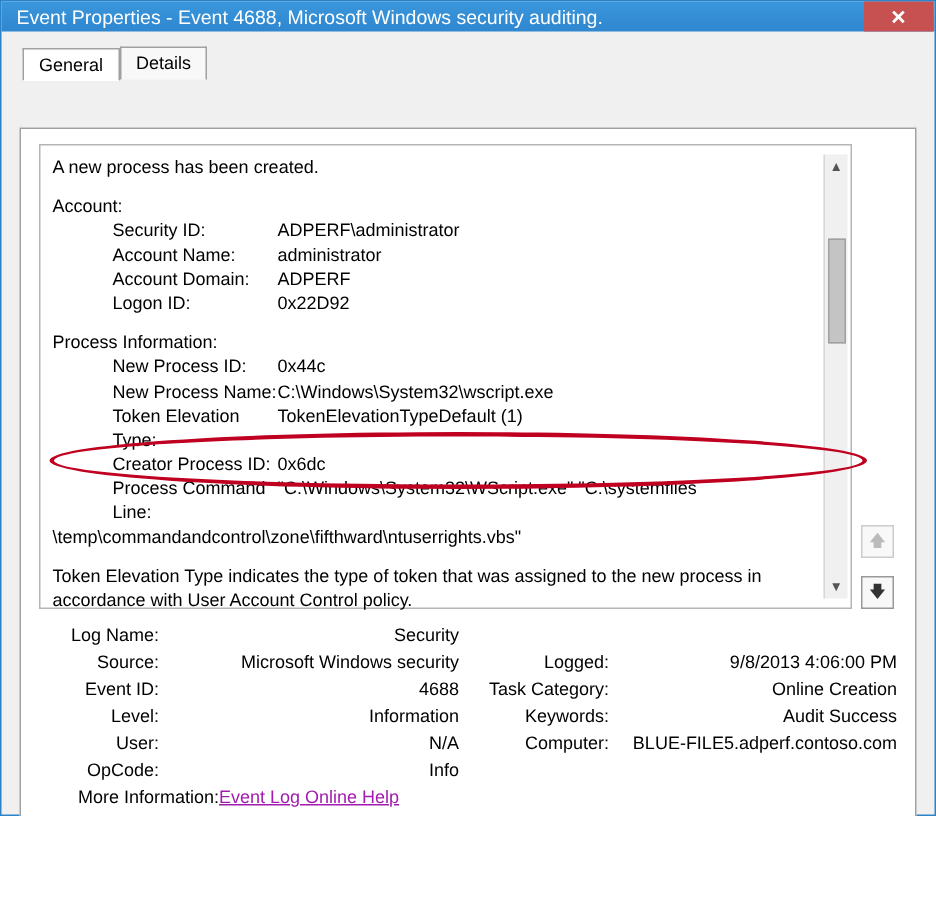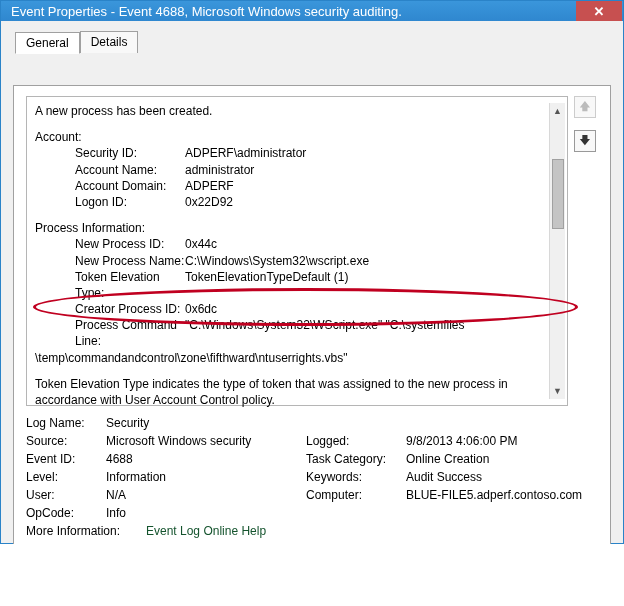--- a/index.html
+++ b/index.html
@@ -76,21 +76,21 @@
     flex: 1;
     margin-top: 0;
     padding: 10px 12px;
     position: relative;
     z-index: 1;
     display: flex;
     flex-direction: column;
   }
   .upper-row {
     display: flex;
-    align-items: flex-start;
+    align-items: flex-end;
     gap: 6px;
   }
   .eventtext {
     border: 1px solid #b5b5b5;
     flex: 1;
     padding: 6px 2px 6px 8px;
     font-size: 12px;
     line-height: 1.35;
     position: relative;
     height: 310px;
@@ -147,27 +147,28 @@
     align-items: center;
     justify-content: center;
     font-size: 11px;
     color: #333;
     cursor: pointer;
   }
   .side-btn.disabled { color: #bbb; border-color: #ccc; cursor: default; }
   .detailgrid {
     margin-top: 10px;
     font-size: 12px;
+    text-align: right;
   }
   .dgrow { display: flex; margin-bottom: 4px; }
   .dglbl1 { width: 80px; }
   .dgval1 { width: 200px; }
   .dglbl2 { width: 100px; }
   .dgval2 { flex: 1; }
-  .link { color: #14532d; cursor: pointer; }
+  .link { color: #a21caf; text-decoration: underline; cursor: pointer; }
   .buttons {
     display: flex;
     justify-content: space-between;
     margin-top: 10px;
   }
   .btn {
     width: 80px;
     height: 24px;
     border: 1px solid #8e8e8e;
     background: #eaeaea;

